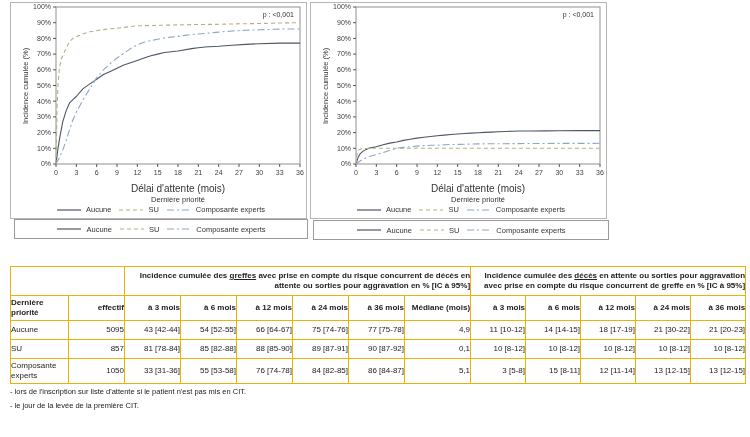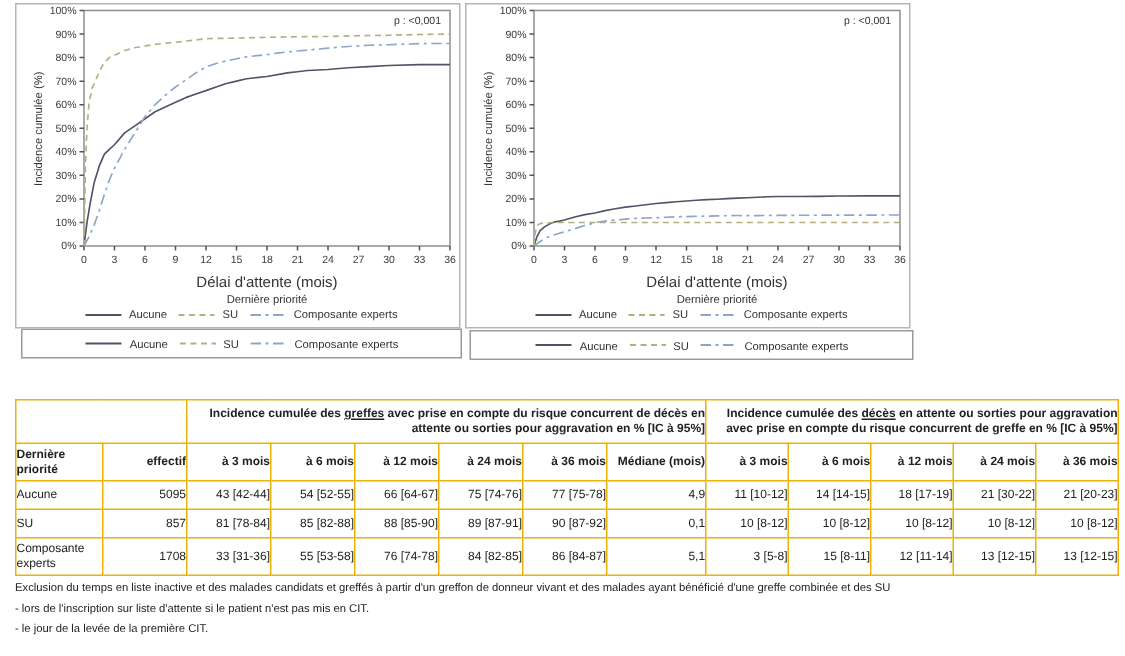--- a/index.html
+++ b/index.html
@@ -319,35 +319,34 @@
           <td>90 [87-92]</td>
           <td>0,1</td>
           <td>10 [8-12]</td>
           <td>10 [8-12]</td>
           <td>10 [8-12]</td>
           <td>10 [8-12]</td>
           <td>10 [8-12]</td>
         </tr>
         <tr>
           <td class="tleft">Composante experts</td>
-          <td>1708</td>
+          <td>1050</td>
           <td>33 [31-36]</td>
           <td>55 [53-58]</td>
           <td>76 [74-78]</td>
           <td>84 [82-85]</td>
           <td>86 [84-87]</td>
           <td>5,1</td>
           <td>3 [5-8]</td>
           <td>15 [8-11]</td>
           <td>12 [11-14]</td>
           <td>13 [12-15]</td>
           <td>13 [12-15]</td>
         </tr>
       </tbody>
   </table>
 </div>
 
 <div class="footnotes">
-  <div>Exclusion du temps en liste inactive et des malades candidats et greffés à partir d'un greffon de donneur vivant et des malades ayant bénéficié d'une greffe combinée et des SU</div>
   <div>- lors de l'inscription sur liste d'attente si le patient n'est pas mis en CIT.</div>
   <div>- le jour de la levée de la première CIT.</div>
 
 </div>
 
 </body></html>

